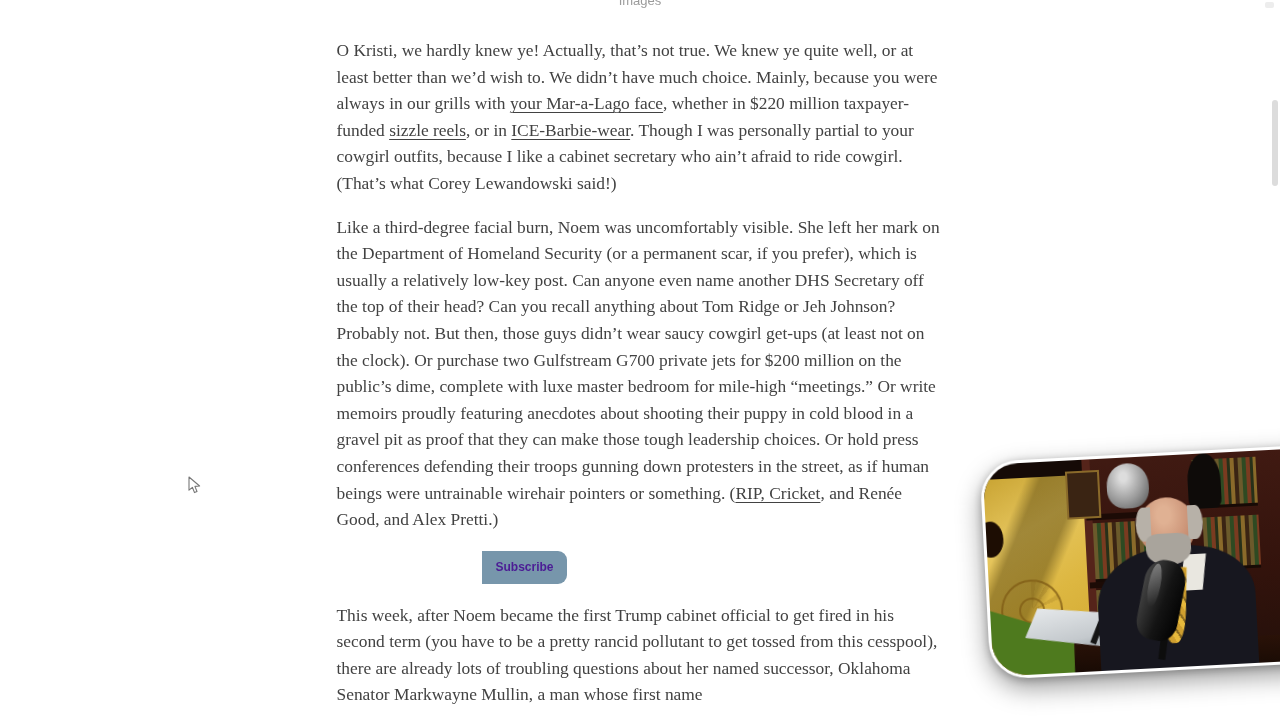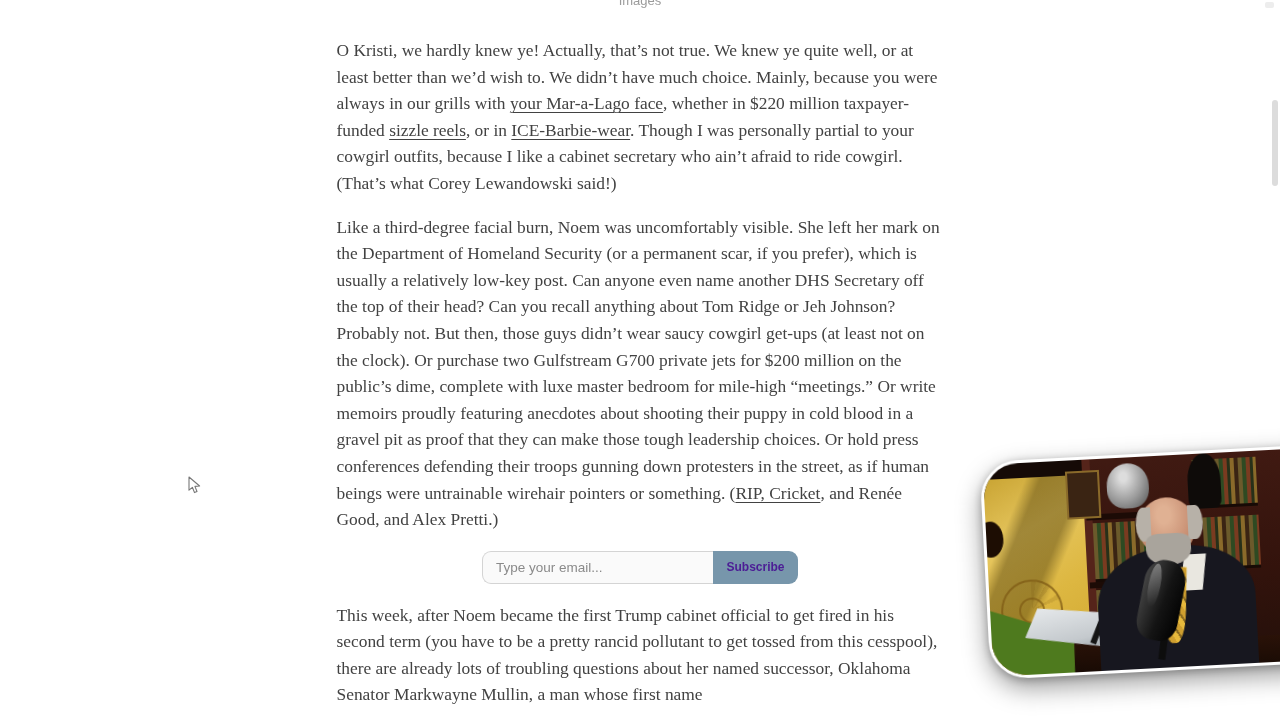--- a/index.html
+++ b/index.html
@@ -236,21 +236,20 @@
 
   <div class="caption">Images</div>
 
   <article class="article">
 
     <p class="para"><span>O Kristi, we hardly knew ye! Actually, that’s not true. We knew ye quite well, or at least better than we’d wish to. We didn’t have much choice. Mainly, because you were always in our grills with </span><a href="#" class="link">your Mar-a-Lago face</a><span>, whether in $220 million taxpayer-funded </span><a href="#" class="link">sizzle reels</a><span>, or in </span><a href="#" class="link">ICE-Barbie-wear</a><span>. Though I was personally partial to your cowgirl outfits, because I like a cabinet secretary who ain’t afraid to ride cowgirl. (That’s what Corey Lewandowski said!)</span></p>
 
     <p class="para"><span>Like a third-degree facial burn, Noem was uncomfortably visible. She left her mark on the Department of Homeland Security (or a permanent scar, if you prefer), which is usually a relatively low-key post. Can anyone even name another DHS Secretary off the top of their head? Can you recall anything about Tom Ridge or Jeh Johnson? Probably not. But then, those guys didn’t wear saucy cowgirl get-ups (at least not on the clock). Or purchase two Gulfstream G700 private jets for $200 million on the public’s dime, complete with luxe master bedroom for mile-high “meetings.” Or write memoirs proudly featuring anecdotes about shooting their puppy in cold blood in a gravel pit as proof that they can make those tough leadership choices. Or hold press conferences defending their troops gunning down protesters in the street, as if human beings were untrainable wirehair pointers or something. (</span><a href="#" class="link">RIP, Cricket</a><span>, and Renée Good, and Alex Pretti.)</span></p>
 
     <form class="subscribe">
-      <input class="email-input" type="email" placeholder="Type your email..." style="">
       <button class="subscribe-btn">Subscribe</button>
     </form>
 
     <p class="para"><span>This week, after Noem became the first Trump cabinet official to get fired in his second term (you have to be a pretty rancid pollutant to get tossed from this cesspool), there are already lots of troubling questions about her named successor, Oklahoma Senator Markwayne Mullin, a man whose first name</span></p>
 
   </article>
 
   <div class="video-overlay">
     <div class="v-map"></div>
     <div class="v-compass"></div>

